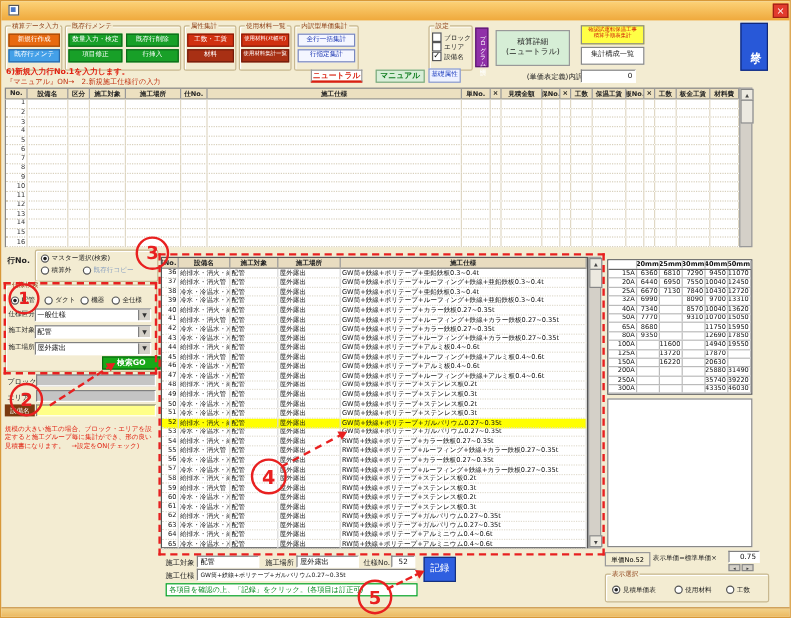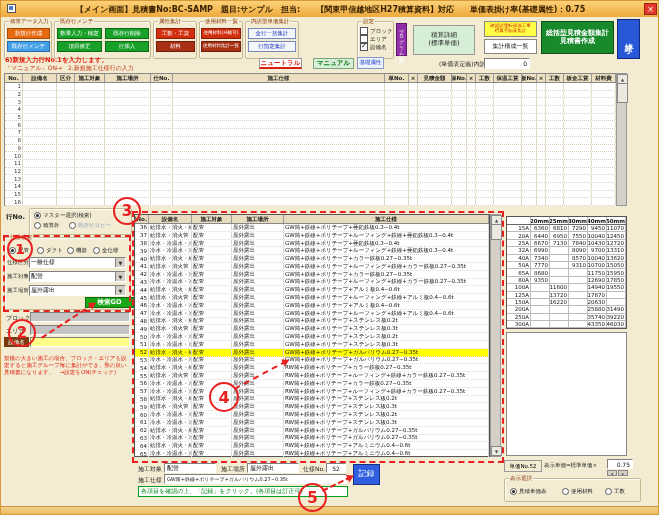--- a/index.html
+++ b/index.html
@@ -98,21 +98,20 @@
   .arrow::after{content:"";position:absolute;right:-3px;top:-5px;width:0;height:0;border-left:7px solid #e82020;border-top:4px solid transparent;border-bottom:4px solid transparent;}
   #frame-bottom{position:absolute;left:0;top:505px;width:659px;height:10px;background:linear-gradient(#f3d28a,#e8ae4e);border-top:1px solid #c89040;}
 </style>
 </head>
 <body>
 
 <div class="win">
 
   <div id="titlebar">
     <span id="app-icon"></span>
-    <span id="title-text">【メイン画面】見積書No:BC-SAMP　題目:サンプル　担当:　　【関東甲信越地区H27積算資料】対応　　単価表掛け率(基礎属性)：0.75</span>
     <span id="close-btn">×</span>
   </div>
 
   <div class="group" style="left:3px;top:20px;width:48px;height:38px;">
     <span class="glabel">積算データ入力</span>
   </div>
   <div class="btn b-or" style="left:6px;top:27px;width:43px;height:11px;">新規行作成</div>
   <div class="btn b-bl" style="left:6px;top:40px;width:43px;height:11px;">既存行メンテ</div>
 
   <div class="group" style="left:53px;top:20px;width:97px;height:38px;">
@@ -154,32 +153,28 @@
     </div>
   <div class="optrow" style="left:359px;top:42px;">
       <span class="cb on"></span>
       <span>設備名</span>
     </div>
 
   <div id="btn-prog">プログラム説明</div>
 
   <div class="btn" id="box-detail">
     <span>積算詳細</span>
-    <span>(標準単価)</span>
+    <span>(ニュートラル)</span>
   </div>
 
   <div class="btn" id="btn-confirm">
     <span>確認試運転保温工事</span>
     <span>積算手順表集計</span>
   </div>
   <div class="btn" id="btn-struct">集計構成一覧</div>
-  <div class="btn" id="btn-total">
-    <span>総括型見積金額集計</span>
-    <span>見積書作成</span>
-  </div>
   <div class="btn" id="btn-exit">終了</div>
 
   <div class="abs" id="msg1">6)新規入力行No.1を入力します。</div>
   <div class="abs" id="msg2">『マニュアル』ON→　2.新規施工仕様行の入力</div>
   <div class="btn" id="btn-neutral">ニュートラル</div>
   <div class="btn" id="btn-manual">マニュアル</div>
   <div class="btn" id="btn-base">基礎属性</div>
   <div class="abs" id="lbl-amount">(単価表定義)内訳型見積金額</div>
   <div class="fld" id="fld-amount">0</div>
 

